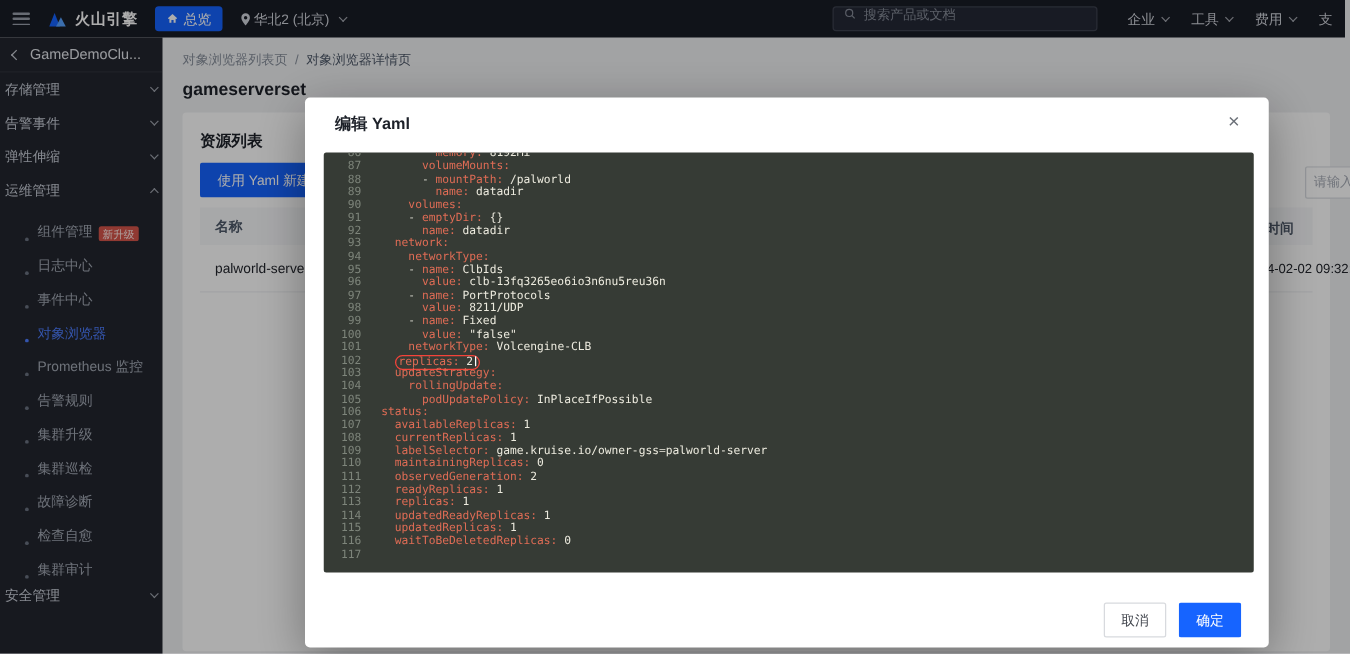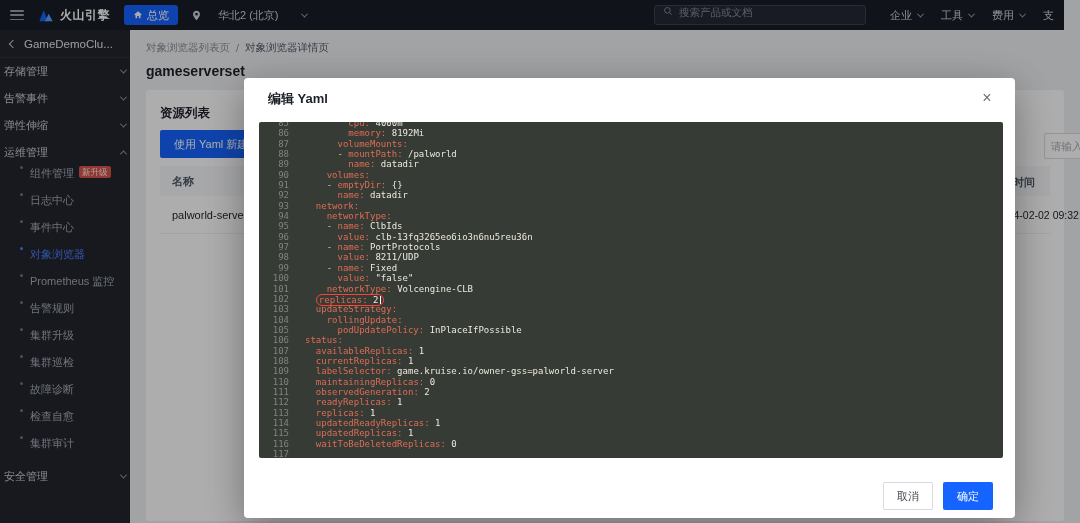--- a/index.html
+++ b/index.html
@@ -1,44 +1,44 @@
 <!DOCTYPE html>
 <html><head>
 <meta charset="utf-8">
 <style>
   *{box-sizing:border-box;margin:0;padding:0}
   html,body{width:1080px;height:523px;overflow:hidden}
   body{position:relative;font-family:"Liberation Sans","DejaVu Sans",sans-serif;background:#eff0f2;font-size:11px;color:#23262d}
 
   
-  .topbar{position:absolute;top:0;left:0;right:16px;height:30px;background:#191c26;display:flex;align-items:center;padding:0 10px;gap:14px;z-index:2}
+  .topbar{position:absolute;top:0;left:0;right:4px;height:30px;background:#191c26;display:flex;align-items:center;padding:0 10px;gap:14px;z-index:2}
   .hamburger{width:14px;height:10px;display:flex;flex-direction:column;justify-content:space-between;cursor:pointer}
   .hamburger i{display:block;height:1.5px;background:#9aa0ab;border-radius:1px}
   .brand{display:flex;align-items:center;gap:6px}
   .brand-name{color:#fff;font-size:12px;font-weight:bold;letter-spacing:.5px}
   .pill{display:flex;align-items:center;gap:4px;background:#1664ff;color:#fff;height:20px;padding:0 9px;border-radius:3px;font-size:11px;cursor:pointer}
-  .region{display:flex;align-items:center;gap:17px;color:#cfd3da;font-size:11px;cursor:pointer}
+  .region{display:flex;align-items:center;gap:2px;color:#cfd3da;font-size:11px;cursor:pointer}
   .tb-spacer{flex:1}
   .tb-search{display:flex;align-items:flex-start;gap:6px;width:212px;height:20px;background:#242836;border:1px solid #3d424f;border-radius:3px;padding:0 8px;margin-right:10px}
   .tb-search input{flex:1;background:transparent;border:none;outline:none;color:#cfd3da;font-size:10.5px;font-family:inherit}
   .tb-search input::placeholder{color:#878d99}
   .tb-menu{display:flex;align-items:center;gap:18px;color:#cfd3da;font-size:11px;white-space:nowrap}
   .tb-menu .mi{display:flex;align-items:center;cursor:pointer}
 
   .caret{display:inline-block;width:5px;height:5px;border-right:1.2px solid currentColor;border-bottom:1.2px solid currentColor;transform:rotate(45deg) translate(-1px,-1px);margin-left:6px;opacity:.75}
   .caret.up{transform:rotate(-135deg) translate(-1px,-1px)}
 
   
   .sidebar{position:absolute;top:30px;left:0;bottom:0;width:130px;background:#23262f;overflow:hidden;z-index:1}
   .cluster{height:28px;display:flex;align-items:center;padding:0 10px;color:#e2e5ea;font-size:11.5px;border-bottom:1px solid rgba(255,255,255,.06);cursor:pointer}
   .back{display:inline-block;width:6px;height:6px;border-left:1.4px solid #c6cad2;border-bottom:1.4px solid #c6cad2;transform:rotate(45deg);margin-right:8px;flex:none}
   .cluster-name{white-space:nowrap;overflow:hidden;text-overflow:ellipsis}
   .sgroup{height:27px;display:flex;align-items:center;justify-content:space-between;padding:0 4px;color:#c7ccd6;font-size:11px;cursor:pointer;white-space:nowrap}
   .sgroup .gl{display:flex;align-items:center}
-  .sitem{height:27px;display:flex;align-items:flex-start;padding:0 0 0 20px;color:#a2a8b3;font-size:11px;cursor:pointer;white-space:nowrap;overflow:hidden}
+  .sitem{height:27px;display:flex;align-items:flex-end;padding:0 0 0 20px;color:#a2a8b3;font-size:11px;cursor:pointer;white-space:nowrap;overflow:hidden}
   .dot{width:3px;height:3px;border-radius:50%;background:#6a7280;margin-right:7px;flex:none}
   .sitem.sel{color:#4d7dff}
   .sitem.sel .dot{background:#4d7dff}
   .badge{font-size:8.5px;line-height:12px;height:12px;color:#ffe9e6;background:#d5544a;border-radius:2px;padding:0 3px;margin-left:5px;display:inline-block}
 
   
   .main{position:absolute;top:30px;left:130px;right:0;bottom:0;background:#eff0f2;padding:10px 16px 0 16px}
   .breadcrumb{font-size:10.5px;color:#878f9b;height:16px;display:flex;align-items:center;gap:6px;margin-bottom:6px}
   .bc-cur{color:#4e5969}
   .ptitle{font-size:14px;font-weight:bold;color:#1d2129;height:18px;line-height:18px;margin-bottom:10px}
@@ -241,21 +241,20 @@
 <div class="overlay"></div>
 
 <div class="modal">
   <div class="modal-header">
     <span class="modal-title">编辑 Yaml</span>
   </div>
   <span class="modal-close">×</span>
 
   <div class="editor">
     <div id="code-lines">
-        <div class="cl"><span class="ln">85</span><span class="ct"><span class="t-p">        </span><span class="t-k">cpu:</span><span class="t-v"> 4000m</span></span></div>
         <div class="cl"><span class="ln">86</span><span class="ct"><span class="t-p">        </span><span class="t-k">memory:</span><span class="t-v"> 8192Mi</span></span></div>
         <div class="cl"><span class="ln">87</span><span class="ct"><span class="t-p">      </span><span class="t-k">volumeMounts:</span></span></div>
         <div class="cl"><span class="ln">88</span><span class="ct"><span class="t-p">      - </span><span class="t-k">mountPath:</span><span class="t-v"> /palworld</span></span></div>
         <div class="cl"><span class="ln">89</span><span class="ct"><span class="t-p">        </span><span class="t-k">name:</span><span class="t-v"> datadir</span></span></div>
         <div class="cl"><span class="ln">90</span><span class="ct"><span class="t-p">    </span><span class="t-k">volumes:</span></span></div>
         <div class="cl"><span class="ln">91</span><span class="ct"><span class="t-p">    - </span><span class="t-k">emptyDir:</span><span class="t-v"> {}</span></span></div>
         <div class="cl"><span class="ln">92</span><span class="ct"><span class="t-p">      </span><span class="t-k">name:</span><span class="t-v"> datadir</span></span></div>
         <div class="cl"><span class="ln">93</span><span class="ct"><span class="t-p">  </span><span class="t-k">network:</span></span></div>
         <div class="cl"><span class="ln">94</span><span class="ct"><span class="t-p">    </span><span class="t-k">networkType:</span></span></div>
         <div class="cl"><span class="ln">95</span><span class="ct"><span class="t-p">    - </span><span class="t-k">name:</span><span class="t-v"> ClbIds</span></span></div>

